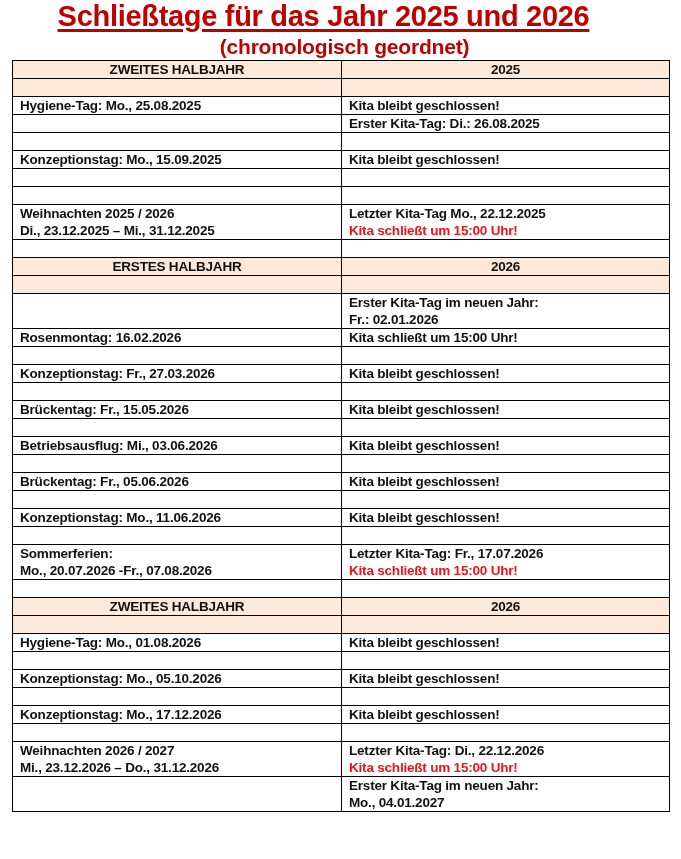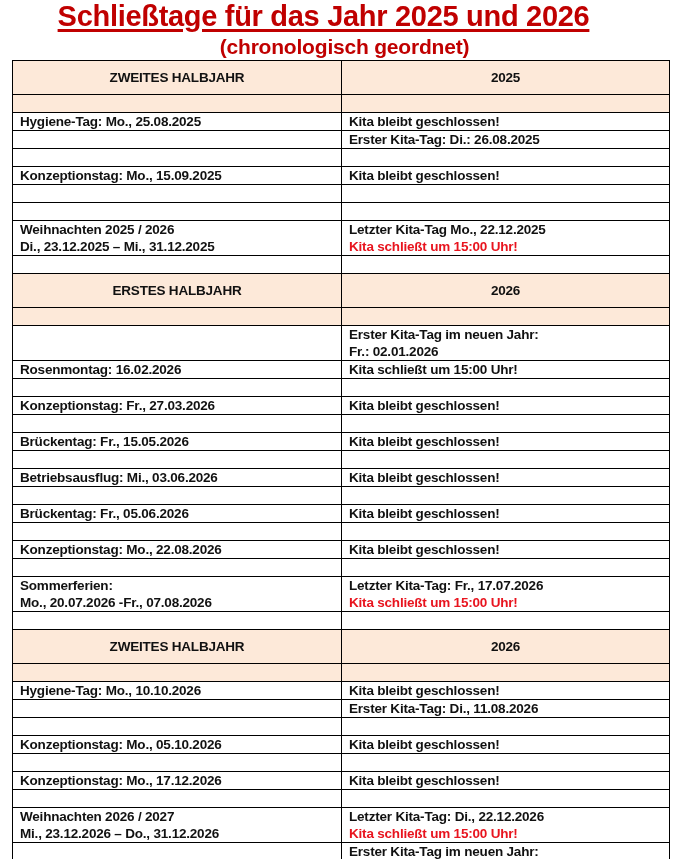--- a/index.html
+++ b/index.html
@@ -20,21 +20,21 @@
     position: absolute; left: 12px; top: 60px; width: 657px;
     border-collapse: collapse; table-layout: fixed;
   }
   table.sched col.c1 { width: 329px; }
   table.sched col.c2 { width: 328px; }
   table.sched td {
     border: 1px solid #000; padding: 0 0 0 7px; vertical-align: middle;
     font-weight: bold; font-size: 13.5px; line-height: 17px; color: #111;
     letter-spacing: -0.2px; white-space: nowrap; overflow: hidden;
   }
-  tr.hdr td { background: #FDE9D9; text-align: center; padding: 8px; }
+  tr.hdr td { background: #FDE9D9; text-align: center; padding: 0; }
   tr.pink td { background: #FDE9D9; }
   tr.r1 td { height: 17px; }
   tr.r2 td { height: 34px; margin-top: 43px; }
   .red { color: #E8141E; }
   .line { display: block; }
 </style>
 </head>
 <body>
 
 <div class="title"><span>Schließtage für das Jahr 2025 und 2026</span></div>
@@ -145,21 +145,21 @@
       </tr>
     <tr class="r1">
       <td>Brückentag: Fr., 05.06.2026</td>
       <td>Kita bleibt geschlossen!</td>
     </tr>
     <tr class="r1">
         <td></td>
         <td></td>
       </tr>
     <tr class="r1">
-      <td>Konzeptionstag: Mo., 22.08.2026</td>
+      <td>Konzeptionstag: Mo., 11.06.2026</td>
       <td>Kita bleibt geschlossen!</td>
     </tr>
     <tr class="r1">
         <td></td>
         <td></td>
       </tr>
     <tr class="r2">
       <td>
         <span class="line">Sommerferien:</span>
         <span class="line">Mo., 20.07.2026 -Fr., 07.08.2026</span>
@@ -177,26 +177,22 @@
     <tr class="hdr r1">
       <td>ZWEITES HALBJAHR</td>
       <td>2026</td>
     </tr>
     <tr class="pink r1">
         <td></td>
         <td></td>
       </tr>
 
     <tr class="r1">
-      <td>Hygiene-Tag: Mo., 10.10.2026</td>
+      <td>Hygiene-Tag: Mo., 01.08.2026</td>
       <td class="red">Kita bleibt geschlossen!</td>
-    </tr>
-    <tr class="r1">
-      <td></td>
-      <td>Erster Kita-Tag: Di., 11.08.2026</td>
     </tr>
     <tr class="r1">
         <td></td>
         <td></td>
       </tr>
     <tr class="r1">
       <td>Konzeptionstag: Mo., 05.10.2026</td>
       <td>Kita bleibt geschlossen!</td>
     </tr>
     <tr class="r1">

